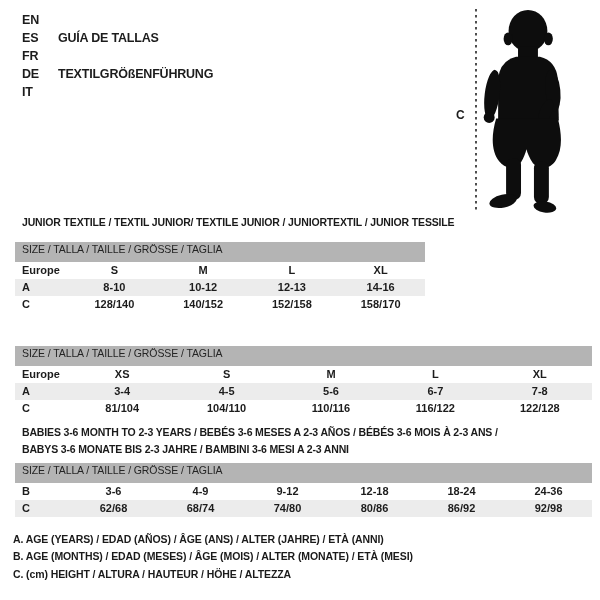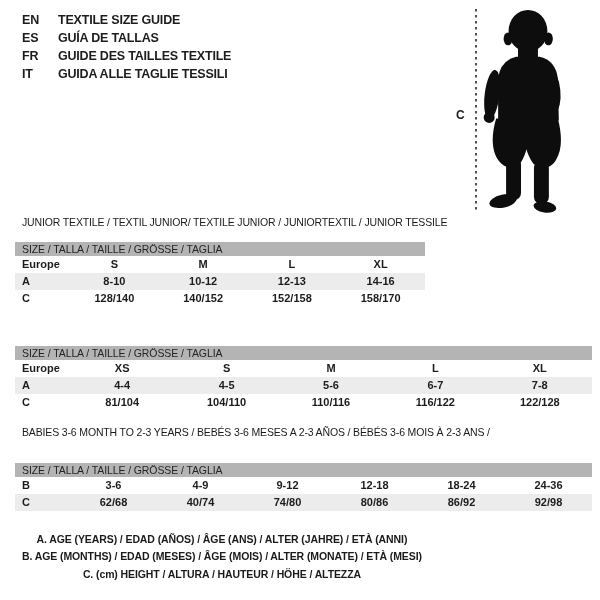--- a/index.html
+++ b/index.html
@@ -22,72 +22,73 @@
   .lang-code { width: 36px; flex: 0 0 36px; }
 
   
   .measure-line { position: absolute; left: 474px; top: 9px; width: 4px; height: 203px; }
   .figure-label { position: absolute; left: 456px; top: 108px; font-weight: bold; font-size: 12px; }
   .baby-figure { position: absolute; left: 482px; top: 9px; width: 84px; height: 204px; }
 
   
   .tbl-title {
     position: absolute; left: 22px;
-    font-weight: normal; font-size: 10.5px; letter-spacing: -0.15px;
+    font-weight: bold; font-size: 10.5px; letter-spacing: -0.15px;
     white-space: nowrap; color: #1a1a1a;
   }
   .tbl-title .line { white-space: nowrap; height: 16.5px; line-height: 16.5px; }
   .tbl-title sub { font-size: 7.5px; }
 
   
   .size-table {
     position: absolute; left: 15px;
     border-collapse: collapse; table-layout: fixed;
     font-size: 11px; color: #1c1c1c;
   }
   .size-table th.bar {
     background: #b4b4b4; height: 14px; line-height: 14px;
-    text-align: left; padding: 0 0 0 7px;
+    text-align: left; padding: 0 0 6px 7px;
     font-weight: normal; font-size: 10.5px; letter-spacing: -0.1px; color: #242424;
   }
   .size-table td {
     height: 17px; line-height: 17px; padding: 0;
     text-align: center; white-space: nowrap; font-weight: bold;
   }
   .size-table td.lbl { text-align: left; padding-left: 7px; }
   .size-table tr.shade td { background: #ececec; }
 
   
-  .footnotes { position: absolute; left: 22px; top: 531px; text-align: center; }
+  .footnotes { position: absolute; left: 13px; top: 531px; }
   .fn {
     font-weight: bold; font-size: 10.5px; letter-spacing: -0.1px;
     height: 17.3px; line-height: 17.3px; white-space: nowrap; color: #1a1a1a;
   }
 </style>
 </head>
 <body>
 
 <div class="page">
 
   <section class="lang-block">
     <div class="lang-row">
       <span class="lang-code">EN</span>
-      <span class="lang-title">TEXTILE SIZE GUIDE</span>
     </div>
     <div class="lang-row">
       <span class="lang-code">ES</span>
       <span class="lang-title">GUÍA DE TALLAS</span>
     </div>
     <div class="lang-row">
       <span class="lang-code">FR</span>
-      <span class="lang-title">GUIDE DES TAILLES TEXTILE</span>
+    </div>
+    <div class="lang-row">
+      <span class="lang-code">DE</span>
+      <span class="lang-title">TEXTILGRÖßENFÜHRUNG</span>
     </div>
     <div class="lang-row">
       <span class="lang-code">IT</span>
-      <span class="lang-title">GUIDA ALLE TAGLIE TESSILI</span>
     </div>
   </section>
 
   <div class="measure-line">
     <svg width="4" height="203" viewBox="0 0 4 203">
       <line x1="2" y1="0" x2="2" y2="203" stroke="#3c3c3c" stroke-width="1.8" stroke-dasharray="2.6 3.4"></line>
     </svg>
   </div>
   <div class="figure-label">C</div>
   <div class="baby-figure">
@@ -168,39 +169,40 @@
       <tr>
         <td class="lbl">Europe</td>
         <td>XS</td>
         <td>S</td>
         <td>M</td>
         <td>L</td>
         <td>XL</td>
       </tr>
       <tr class="shade">
         <td class="lbl">A</td>
-        <td>4-4</td>
+        <td>3-4</td>
         <td>4-5</td>
         <td>5-6</td>
         <td>6-7</td>
         <td>7-8</td>
       </tr>
       <tr>
         <td class="lbl">C</td>
         <td>81/104</td>
         <td>104/110</td>
         <td>110/116</td>
         <td>116/122</td>
         <td>122/128</td>
       </tr>
     </tbody>
   </table>
 
   <div class="tbl-title" style="top:424px">
     <div class="line">BABIES 3-6 MONTH TO 2-3 YEARS / BEBÉS 3-6 MESES A 2-3 AÑOS / BÉBÉS 3-6 MOIS À 2-3 ANS /</div>
+    <div class="line">BABYS 3-6 MONATE BIS 2-3 JAHRE / BAMBINI 3-6 MESI A 2-3 ANNI</div>
   </div>
   <table class="size-table" style="top:463px; width:577px">
     <colgroup>
         <col style="width:55px">
         <col>
         <col>
         <col>
         <col>
         <col>
         <col>
@@ -216,21 +218,21 @@
         <td>3-6</td>
         <td>4-9</td>
         <td>9-12</td>
         <td>12-18</td>
         <td>18-24</td>
         <td>24-36</td>
       </tr>
       <tr class="shade">
         <td class="lbl">C</td>
         <td>62/68</td>
-        <td>40/74</td>
+        <td>68/74</td>
         <td>74/80</td>
         <td>80/86</td>
         <td>86/92</td>
         <td>92/98</td>
       </tr>
     </tbody>
   </table>
 
   <div class="footnotes">
     <div class="fn">A. AGE (YEARS) / EDAD (AÑOS) / ÂGE (ANS) / ALTER (JAHRE) / ETÀ (ANNI)</div>

